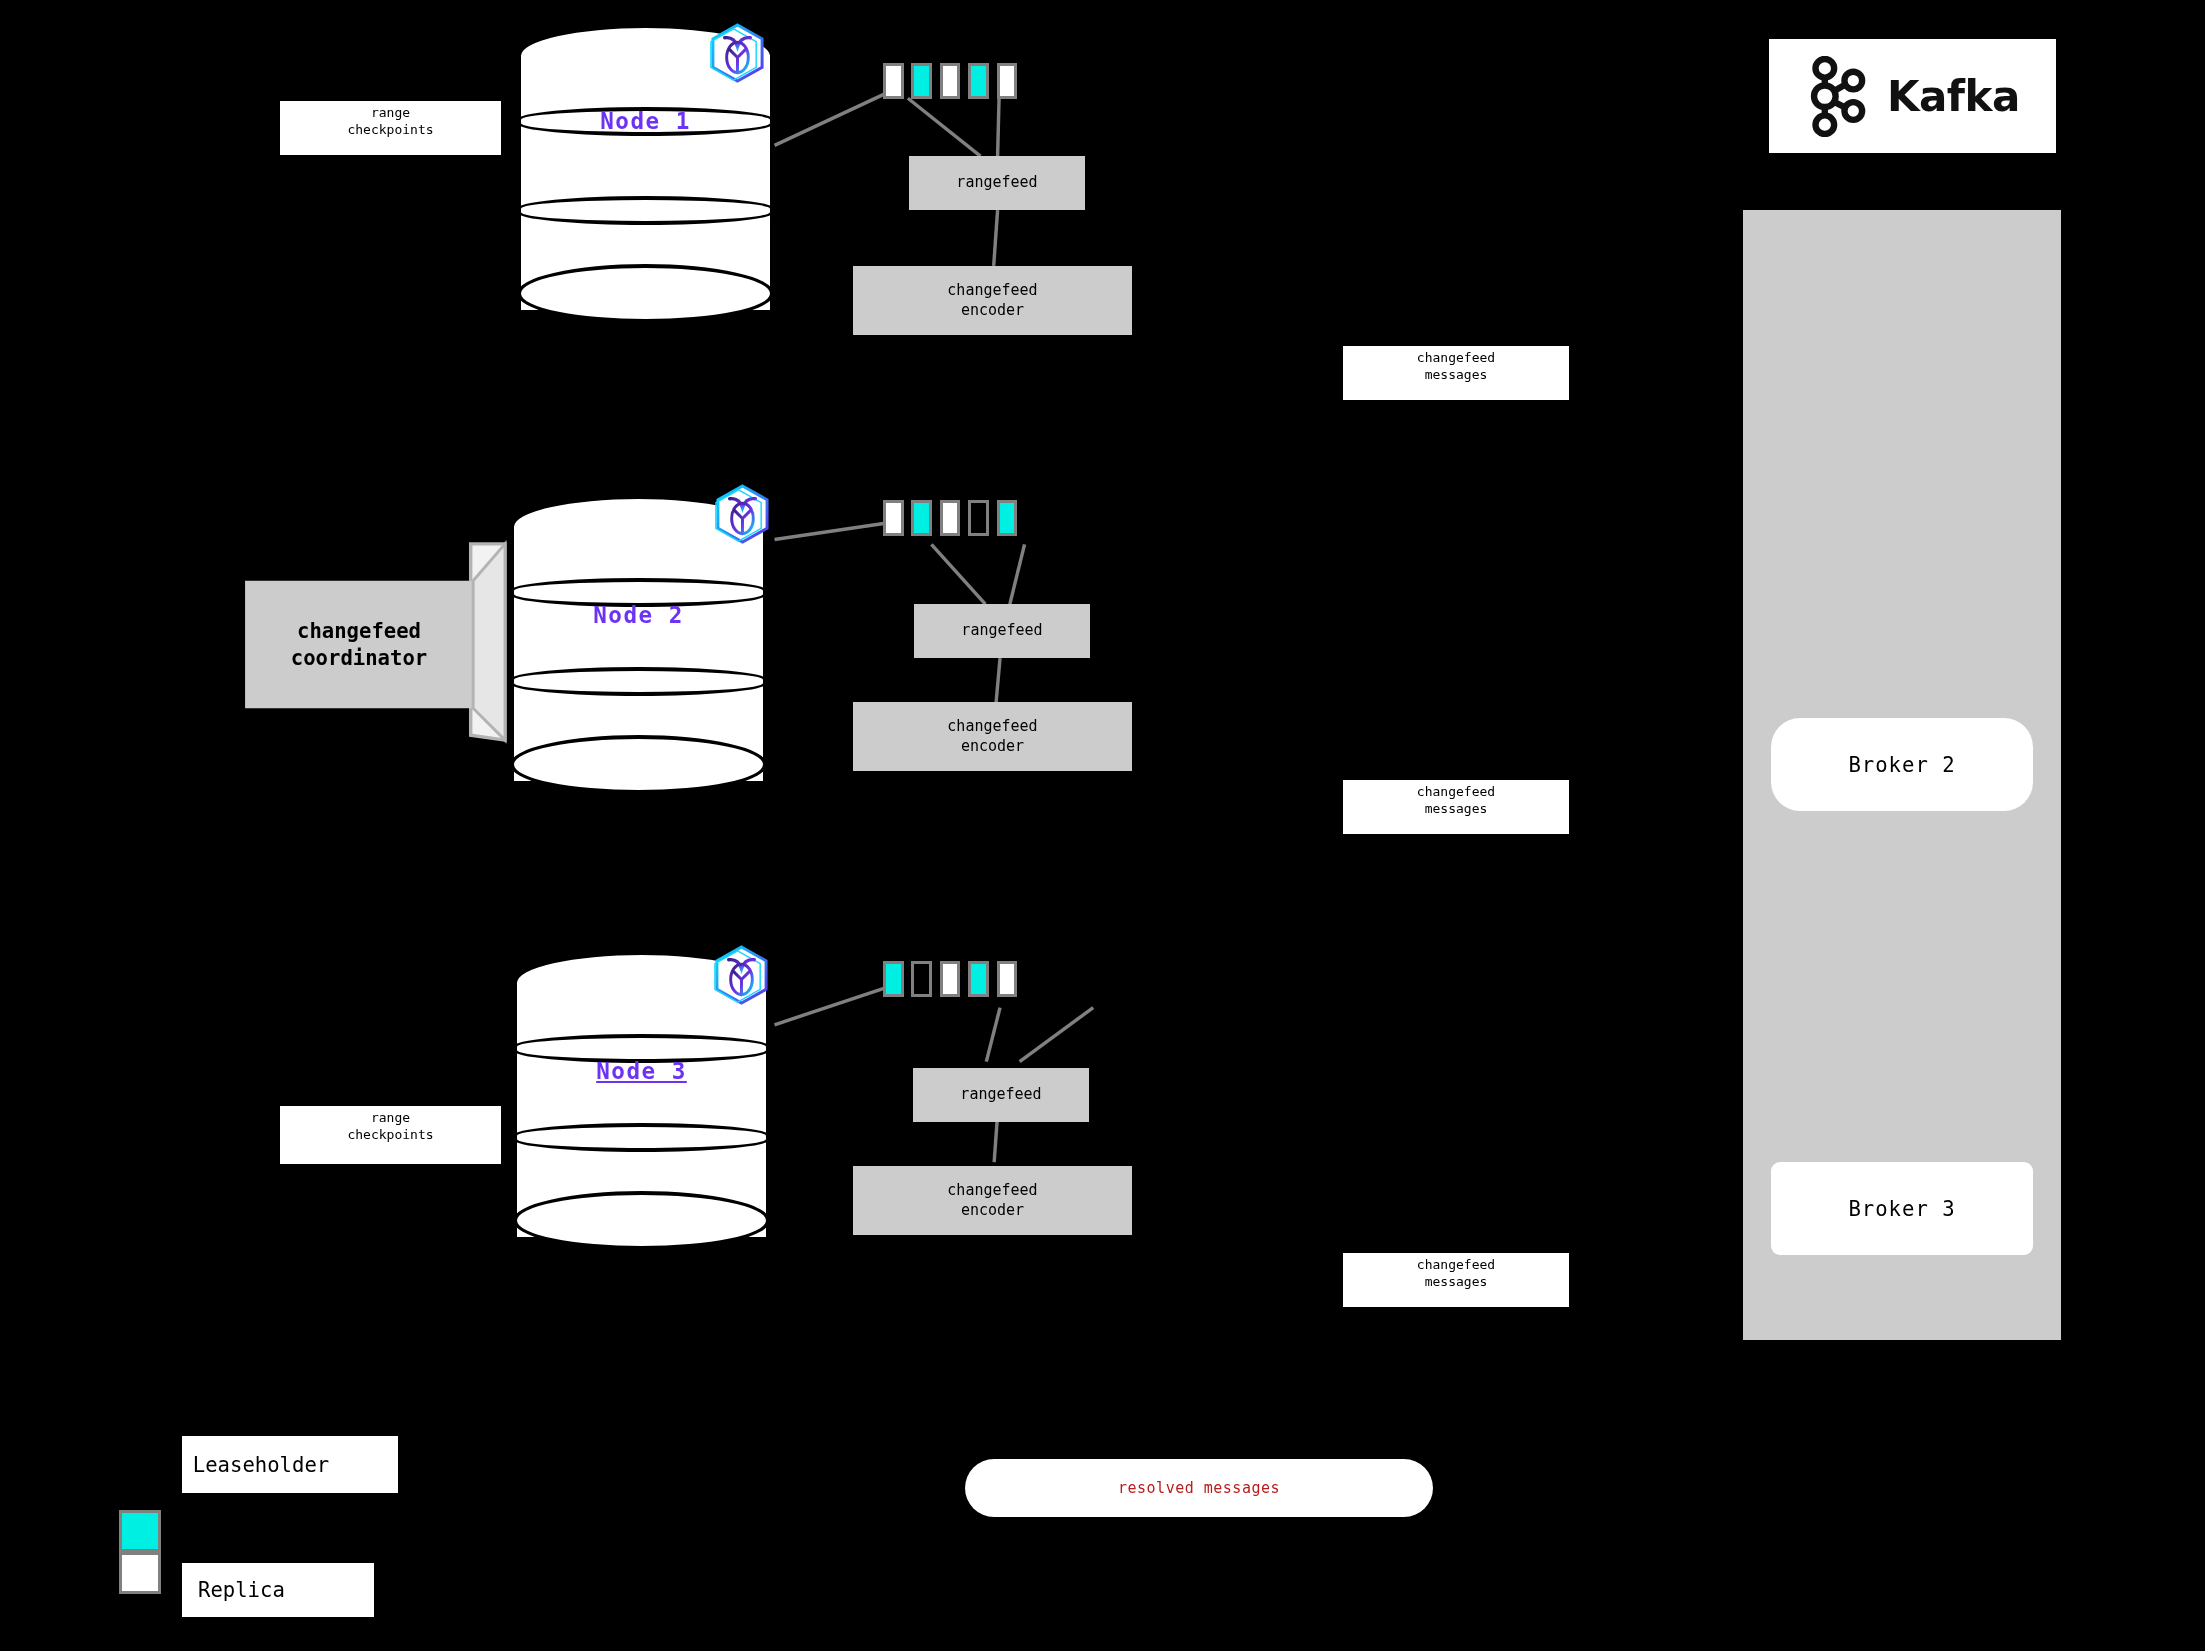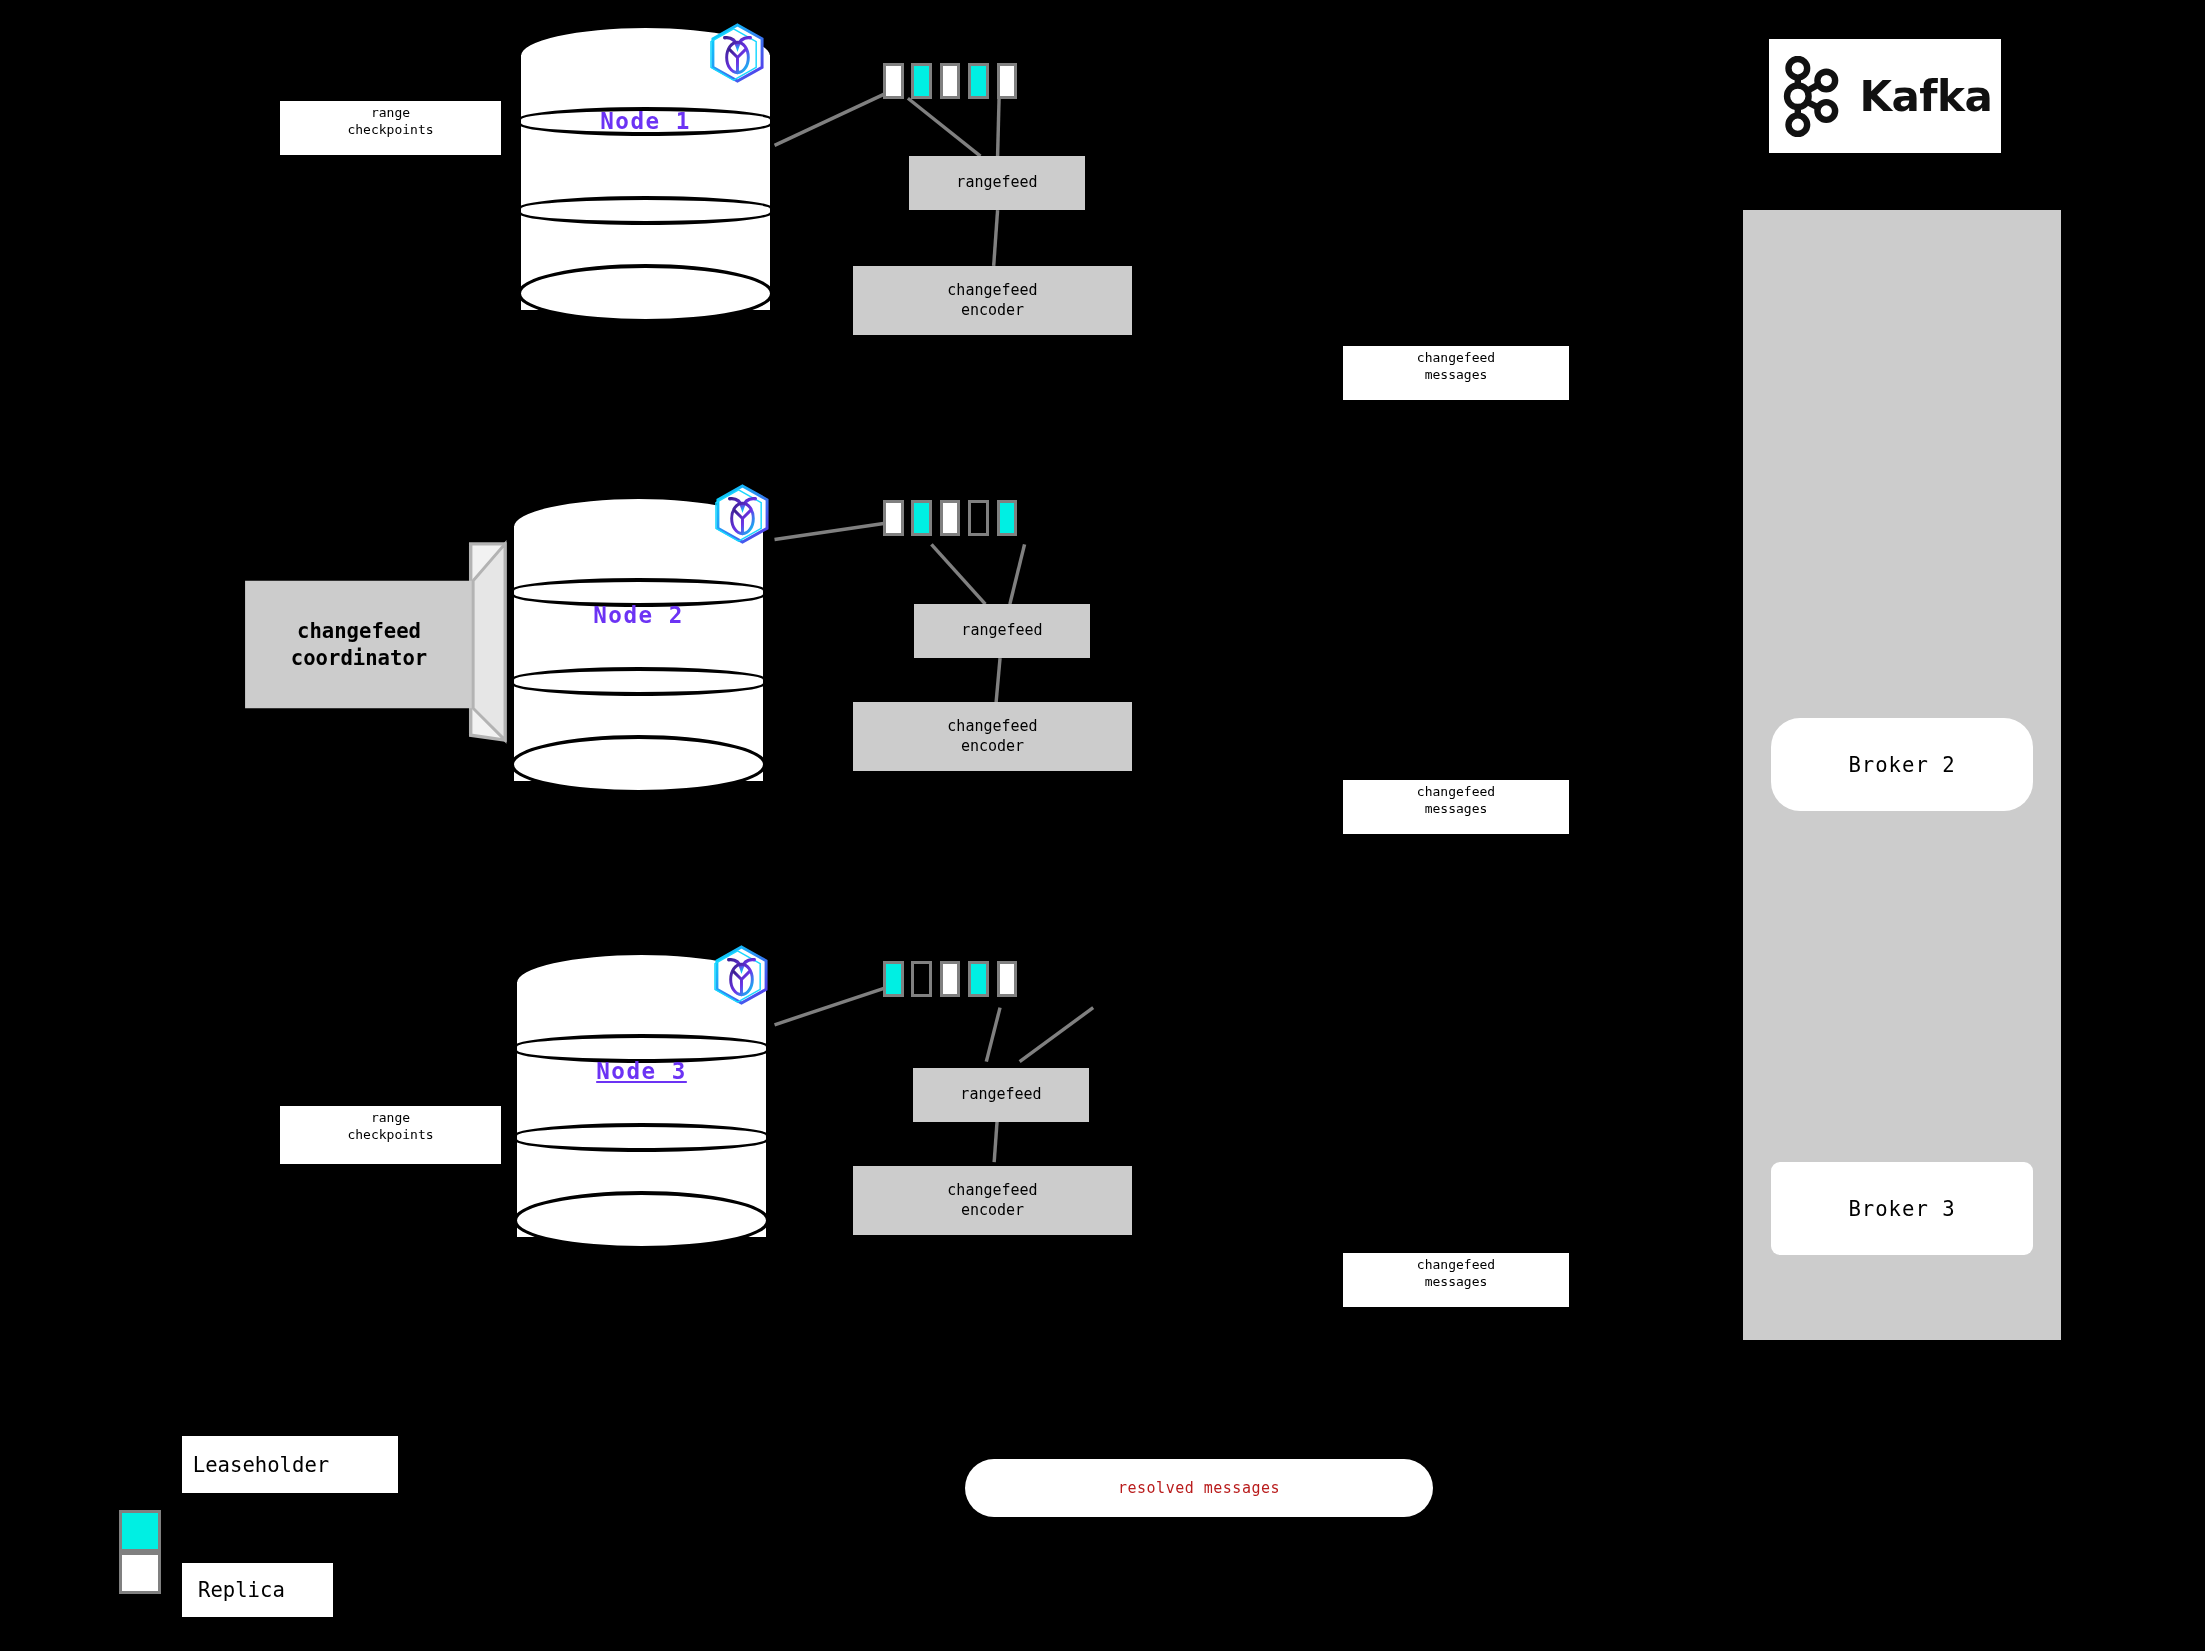--- a/index.html
+++ b/index.html
@@ -262,21 +262,21 @@
   <div class="wbox" style="left:1343px;top:780px;width:226px;height:54px;padding-top:2.9px;">
     <span>changefeed</span>
     <span>messages</span>
   </div>
 
   <div class="wbox" style="left:1343px;top:1253px;width:226px;height:54px;padding-top:2.9px;">
     <span>changefeed</span>
     <span>messages</span>
   </div>
 
-  <div class="kafka-logo" style="left:1769px;top:39px;width:232px;height:114px;">
+  <div class="kafka-logo" style="left:1769px;top:39px;width:287px;height:114px;">
     <svg width="74" height="81" viewBox="0 0 150 165">
       <g fill="none" stroke="#111" stroke-width="13">
         <circle cx="40" cy="25" r="19"></circle>
         <circle cx="40" cy="82" r="22"></circle>
         <circle cx="40" cy="140" r="19"></circle>
         <circle cx="98" cy="50" r="18"></circle>
         <circle cx="98" cy="112" r="18"></circle>
         <line x1="40" y1="44" x2="40" y2="60"></line>
         <line x1="40" y1="104" x2="40" y2="121"></line>
         <line x1="58" y1="72" x2="82" y2="58"></line>
@@ -290,16 +290,16 @@
 
   <div class="broker" style="left:1771px;top:718px;width:262px;height:93px;">Broker 2</div>
   <div class="broker" style="left:1771px;top:1162px;width:262px;height:93px;border-radius:9px;">Broker 3</div>
 
   <div class="pill" style="left:965px;top:1459px;width:468px;height:58px;">resolved messages</div>
 
   <div class="legend-swatch" style="left:119px;top:1510px;background:#00EFE3;"></div>
   <div class="legend-text" style="left:182px;top:1436px;width:216px;height:57px;">Leaseholder</div>
 
   <div class="legend-swatch" style="left:119px;top:1552px;background:#FFFFFF;"></div>
-  <div class="legend-text" style="left:182px;top:1563px;width:151px;height:54px;padding-left:16px;">Replica</div>
+  <div class="legend-text" style="left:182px;top:1563px;width:192px;height:54px;padding-left:16px;">Replica</div>
 
 </div>
 
 
 </body></html>

